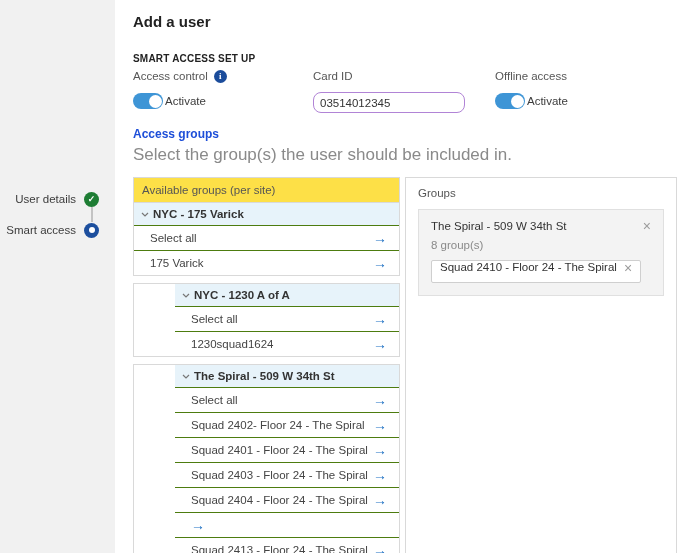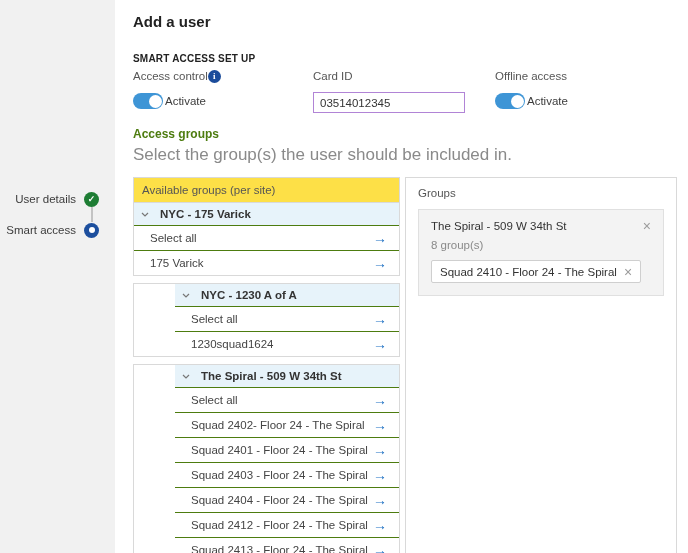--- a/index.html
+++ b/index.html
@@ -30,77 +30,77 @@
 
   
   main { flex: 1 1 auto; padding: 13px 0 0 18px; }
   h1 { font-size: 15px; font-weight: bold; color: #222; margin-bottom: 23px; }
   .section-title { font-size: 10px; font-weight: bold; color: #222; letter-spacing: 0.2px; margin-bottom: 5px; }
 
   .controls-row { display: flex; }
   .col-access { width: 180px; }
   .col-card { width: 182px; }
   .col-offline { flex: 1; }
-  .label-row { display: flex; align-items: center; color: #565656; height: 14px; margin-bottom: 9px; }
+  .label-row { display: flex; align-items: center; gap: 6px; color: #565656; height: 14px; margin-bottom: 9px; }
   .info {
     width: 13px; height: 13px; border-radius: 50%; background: #1b4c9b; color: #fff;
     font-size: 9px; font-weight: bold; font-family: "Liberation Serif", serif;
     display: inline-flex; align-items: center; justify-content: center; cursor: pointer;
   }
   .ctl-row { display: flex; align-items: center; gap: 2px; height: 18px; color: #3c3c3c; }
   .toggle {
     width: 30px; height: 16px; border-radius: 9px; background: #3e95d6; position: relative;
     display: inline-block; cursor: pointer; flex: 0 0 30px;
   }
   .toggle::after {
     content: ""; position: absolute; top: 1.5px; right: 1.5px; width: 13px; height: 13px;
     border-radius: 50%; background: #fff;
   }
   .card-input {
-    width: 152px; height: 21px; border: 1.5px solid #b184d6; border-radius: 0;
+    width: 152px; height: 21px; border: 1.5px solid #b184d6; border-radius: 8px;
     font-family: "Liberation Sans", sans-serif; font-size: 11.5px; color: #333;
     padding: 0 6px; outline: none; background: #fff;
   }
 
-  h2 { font-size: 12px; font-weight: bold; color: #4d7c0f; margin: 14px 0 4px; }
+  h2 { font-size: 12px; font-weight: bold; color: #1d4ed8; margin: 14px 0 4px; }
   .subtitle { color: #8a8a8a; font-size: 17px; margin-bottom: 12px; }
 
   
   .panels { display: flex; gap: 5px; height: 415px; overflow: hidden; }
   .left-col { width: 267px; flex: 0 0 267px; }
   .list-header {
     height: 26px; line-height: 24px; border: 1px solid #d9d9d9; background: #fde047;
     padding-left: 8px; color: #555;
   }
   .site-card { border: 1px solid #d9d9d9; background: #fff; }
   .site-card.first { margin-top: -1px; }
   .site-card.gap { margin-top: 7px; padding-left: 41px; }
   .sec-head {
-    height: 22px; background: #e7f3fa; display: flex; align-items: center; gap: 11px;
+    height: 22px; background: #e7f3fa; display: flex; align-items: center; gap: 4px;
     padding-left: 7px; cursor: pointer;
   }
   .sec-head .name { font-weight: bold; color: #333; }
   .chev { display: inline-flex; align-items: center; }
   .g-row {
     height: 25px; border-top: 1px solid #4d7c0f; display: flex; align-items: center;
     justify-content: space-between; padding: 0 12px 0 16px; color: #444; cursor: pointer; background: #fff;
   }
   .g-row .arrow { color: #1b6ec2; font-size: 14px; line-height: 1; cursor: pointer; }
 
   .right-panel {
     flex: 1; border: 1px solid #d9d9d9; background: #fff; padding: 9px 12px; max-width: 272px;
   }
   .groups-title { color: #555; margin-bottom: 10px; }
   .sel-card { background: #f3f3f3; border: 1px solid #e0e0e0; padding: 9px 12px 12px; }
   .sel-head { display: flex; align-items: center; justify-content: space-between; }
   .sel-site { color: #333; }
   .x-icon { color: #9b9b9b; font-size: 14px; line-height: 1; cursor: pointer; }
   .sel-count { color: #8a8a8a; margin-top: 6px; }
   .chip {
-    display: inline-flex; align-items: center; gap: 7px; background: #fff;
+    display: inline-flex; align-items: flex-start; gap: 7px; background: #fff;
     border: 1px solid #cfcfcf; border-radius: 2px; padding: 0 8px; height: 23px; margin-top: 9px;
     color: #333;
   }
 </style>
 </head>
 <body>
 
 <div class="app">
 
   <aside class="sidebar">
@@ -221,21 +221,20 @@
           </div>
           <div class="g-row">
             <span>Squad 2403 - Floor 24 - The Spiral</span>
             <span class="arrow">→</span>
           </div>
           <div class="g-row">
             <span>Squad 2404 - Floor 24 - The Spiral</span>
             <span class="arrow">→</span>
           </div>
           <div class="g-row">
-            <span>Squad 2412 - Floor 24 - The Spiral</span>
             <span class="arrow">→</span>
           </div>
           <div class="g-row">
             <span>Squad 2413 - Floor 24 - The Spiral</span>
             <span class="arrow">→</span>
           </div>
 
         </div>
       </div>
 

